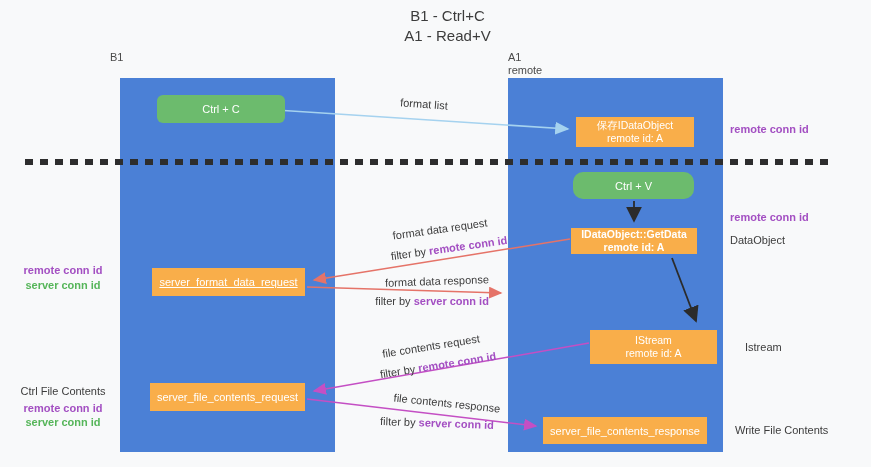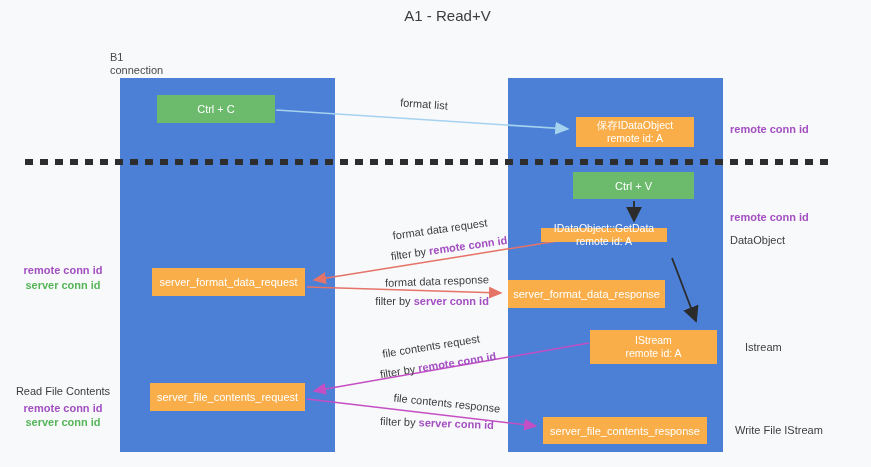--- a/index.html
+++ b/index.html
@@ -49,26 +49,30 @@
   .mk-black   { fill:var(--arrow-black,#2b2b2b); }
   .mk-salmon  { fill:var(--arrow-salmon,#e57368); }
   .mk-magenta { fill:var(--arrow-magenta,#c44fc4); }
 </style>
 </head>
 <body>
 
 <div class="canvas">
 
   <div class="title">
+    <div>B1 - Ctrl+C</div>
     <div>A1 - Read+V</div>
   </div>
 
   <div class="hdr" style="left:110px; top:51px;">
     <div>B1</div>
-    <div>connection</div>
+  </div>
+  <div class="hdr" style="left:508px; top:51px;">
+    <div>A1</div>
+    <div>remote</div>
   </div>
 
   <div class="lifeline" style="left:120px;"></div>
   <div class="lifeline" style="left:508px;"></div>
 
   <svg class="overlay" width="871" height="467">
     <defs>
       <marker id="ah-blue" markerWidth="10" markerHeight="8" refX="8" refY="4" orient="auto">
         <path d="M0,0 L9,4 L0,8 z" class="mk-blue"></path>
       </marker>
@@ -86,49 +90,46 @@
     <line x1="634" y1="201" x2="634" y2="221" class="ln-black" marker-end="url(#ah-black)"></line>
     <line x1="672" y1="258" x2="696" y2="321" class="ln-black" marker-end="url(#ah-black)"></line>
     <line x1="570" y1="239" x2="314" y2="280" class="ln-salmon" marker-end="url(#ah-salmon)"></line>
     <line x1="307" y1="287" x2="501" y2="293" class="ln-salmon" marker-end="url(#ah-salmon)"></line>
     <line x1="589" y1="343" x2="314" y2="391" class="ln-magenta" marker-end="url(#ah-magenta)"></line>
     <line x1="307" y1="399" x2="536" y2="426" class="ln-magenta" marker-end="url(#ah-magenta)"></line>
   </svg>
 
   <div class="dash"></div>
 
-  <div class="box green" style="left:157px; top:95px; width:118px; height:28px;">
+  <div class="box green" style="left:157px; top:95px; width:128px; height:28px;border-radius:6px;">
     <span>Ctrl + C</span>
   </div>
 
   <div class="box orange" style="left:576px; top:117px; width:118px; height:30px;">
     <div class="two">
       <div>保存IDataObject</div>
       <div>remote id: A</div>
     </div>
   </div>
 
-  <div class="box green" style="left:573px; top:172px; width:121px; height:27px;">
+  <div class="box green" style="left:573px; top:172px; width:121px; height:27px;border-radius:10px;">
     <span>Ctrl + V</span>
   </div>
 
-  <div class="box orange" style="left:541px; top:228px; width:126px; height:14px;">
+  <div class="box orange" style="left:571px; top:228px; width:126px; height:26px;font-weight:bold;">
     <div class="two">
       <div>IDataObject::GetData</div>
       <div>remote id: A</div>
     </div>
   </div>
 
-  <div class="box orange" style="left:152px; top:268px; width:153px; height:28px;">
+  <div class="box orange" style="left:152px; top:268px; width:153px; height:28px;text-decoration:underline;">
     <span>server_format_data_request</span>
   </div>
 
-  <div class="box orange" style="left:508px; top:280px; width:157px; height:28px;">
-    <span>server_format_data_response</span>
-  </div>
 
   <div class="box orange" style="left:590px; top:330px; width:127px; height:34px;">
     <div class="two">
       <div>IStream</div>
       <div>remote id: A</div>
     </div>
   </div>
 
   <div class="box orange" style="left:543px; top:417px; width:164px; height:27px;">
     <span>server_file_contents_response</span>
@@ -157,21 +158,21 @@
 
   <div class="mlabel" style="left:367px; top:396px; transform:rotate(6deg);">file contents response</div>
   <div class="mlabel" style="left:357px; top:416px; transform:rotate(2deg);">
     <span>filter by </span><span class="purple">server conn id</span>
   </div>
 
   <div class="note purple" style="left:730px; top:123px;">remote conn id</div>
   <div class="note purple" style="left:730px; top:211px;">remote conn id</div>
   <div class="note" style="left:730px; top:234px;">DataObject</div>
   <div class="note" style="left:745px; top:341px;">Istream</div>
-  <div class="note" style="left:735px; top:424px;">Write File IStream</div>
+  <div class="note" style="left:735px; top:424px;">Write File Contents</div>
 
   <div class="note center purple" style="left:10px; top:264px; width:106px;">remote conn id</div>
   <div class="note center greent" style="left:10px; top:279px; width:106px;">server conn id</div>
-  <div class="note center" style="left:6px; top:385px; width:114px;">Read File Contents</div>
+  <div class="note center" style="left:6px; top:385px; width:114px;">Ctrl File Contents</div>
   <div class="note center purple" style="left:10px; top:402px; width:106px;">remote conn id</div>
   <div class="note center greent" style="left:10px; top:416px; width:106px;">server conn id</div>
 
 </div>
 
 </body></html>

